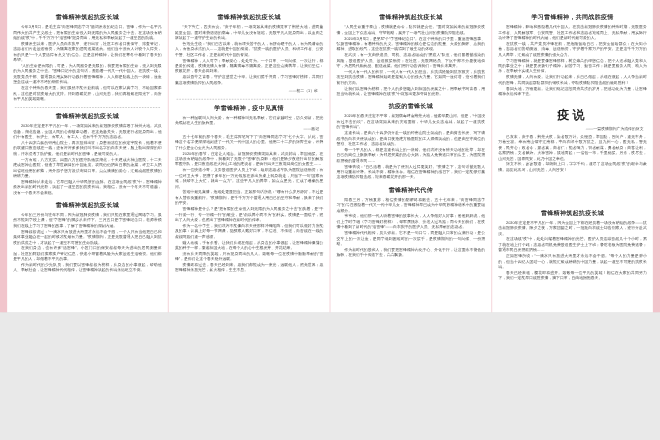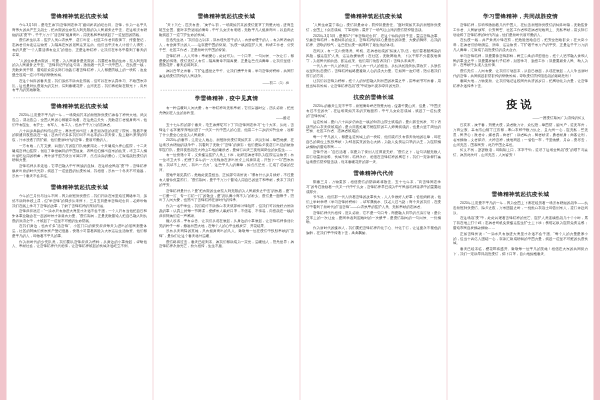--- a/index.html
+++ b/index.html
@@ -1,18 +1,18 @@
 <!DOCTYPE html>
 <html><head>
 <meta charset="utf-8">
 <title>班级抗疫小报</title>
 <style>
   html,body{margin:0;padding:0;background:#e9e9e9;}
   .canvas{
-    width:600px;height:400px;overflow:hidden;position:relative;
+    width:600px;height:284px;overflow:hidden;position:relative;
     background:#ffffff;font-family:"Liberation Sans",sans-serif;
     margin:0;box-shadow:0 0 4px rgba(0,0,0,.2);
   }
   .inner{
     width:1200px;height:800px;transform:scale(.5);transform-origin:0 0;
     display:flex;box-sizing:border-box;background:#ffffff;
   }
   .edge{width:13px;flex-shrink:0;background:#f1c5cc;}
   .cols{flex:1;display:flex;min-width:0;}
   .vdiv{width:2px;flex-shrink:0;background:#f6d9de;}

